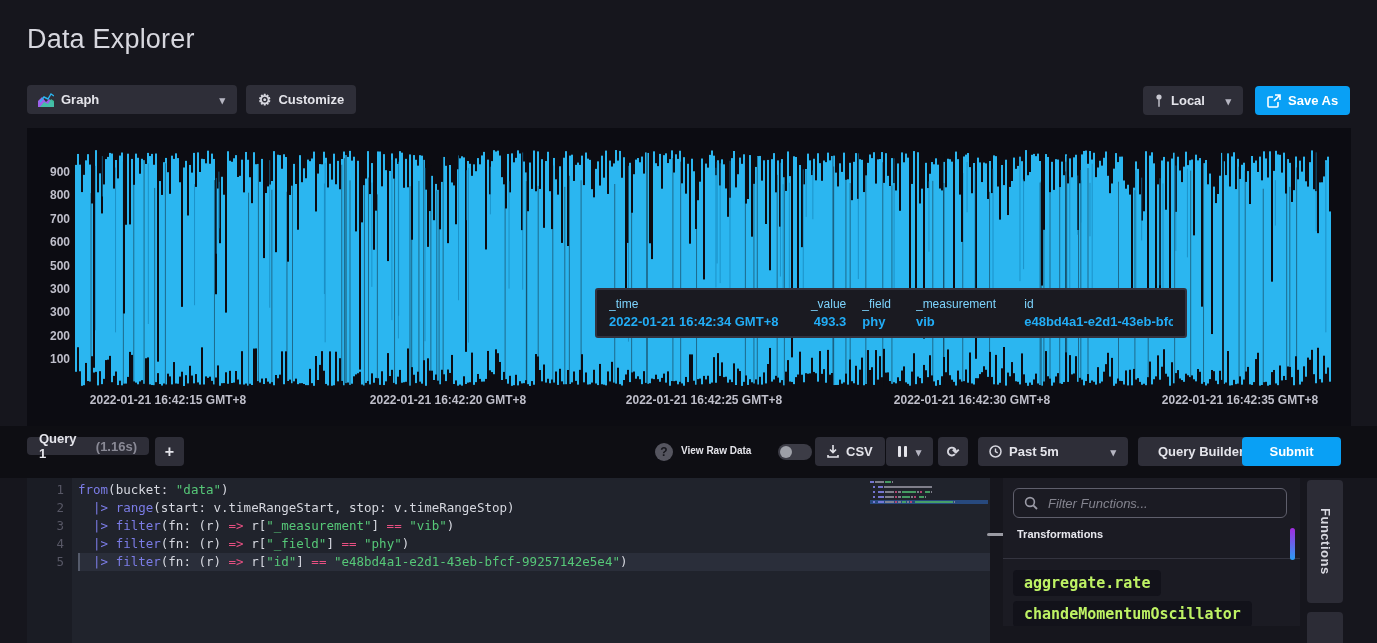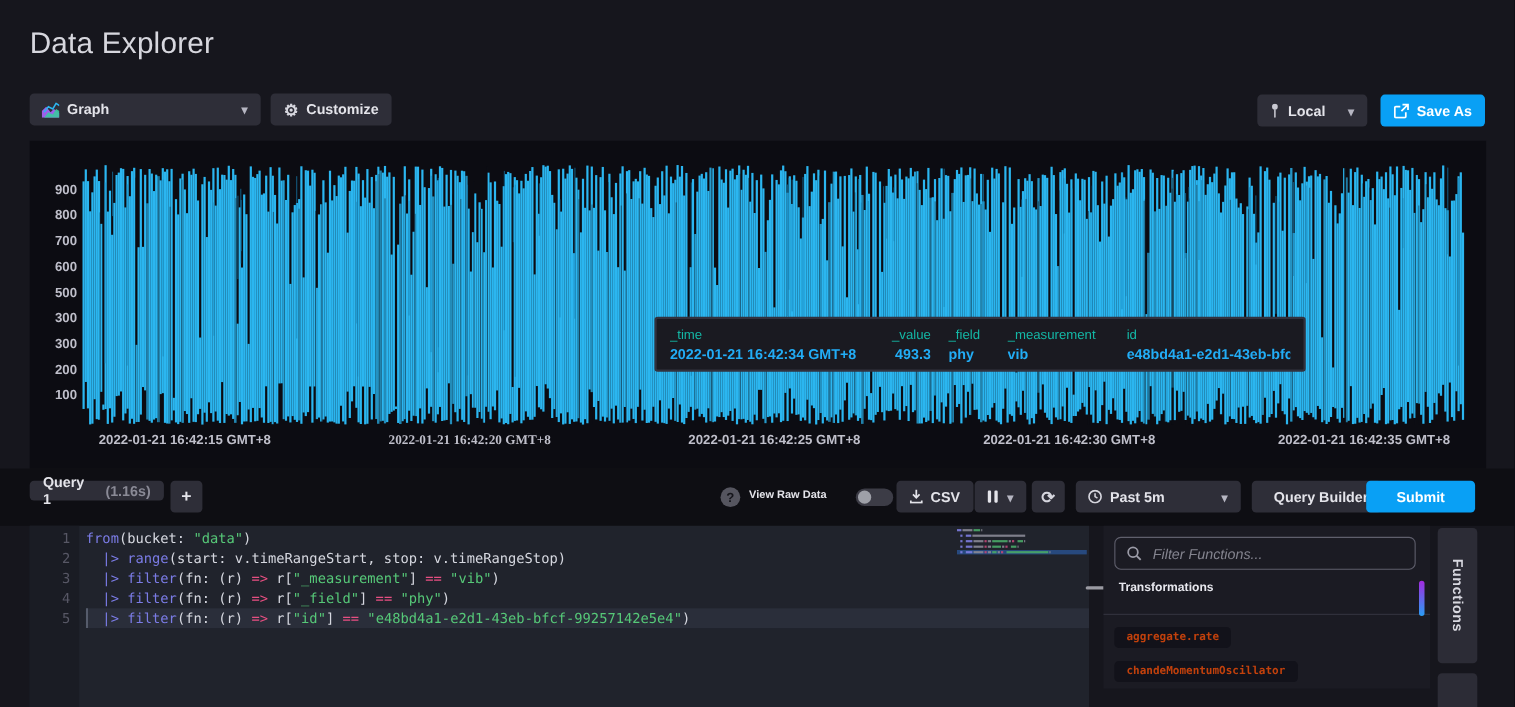--- a/index.html
+++ b/index.html
@@ -18,21 +18,21 @@
   .gear::before{content:"⚙";font-size:15px;color:#d6d6de;}
   .refresh-glyph::before{content:"⟳";font-size:15px;font-weight:700;color:#d6d6de;}
 
   
   .chart-panel{left:27px;top:128px;width:1324px;height:298px;background:#0c0c12;}
   .y-tick{position:absolute;left:0;width:43px;text-align:right;font-size:12px;font-weight:700;color:#bfbfca;}
   .x-tick{position:absolute;top:265px;width:200px;text-align:center;font-size:12px;font-weight:700;color:#bfbfca;white-space:nowrap;}
   .tooltip{left:595px;top:288px;width:592px;height:50px;background:#1a1a21;border:2px solid #32323e;
            border-radius:3px;box-sizing:border-box;display:flex;align-items:center;padding:0 12px;gap:16px;z-index:5;}
   .tt-col{display:flex;flex-direction:column;gap:3px;overflow:hidden;}
-  .tt-head{font-size:12px;color:#14b8a6;white-space:nowrap;}
+  .tt-head{font-size:12px;color:#7dd3fc;white-space:nowrap;}
   .tt-val{font-size:13px;font-weight:700;color:#22ADF6;white-space:nowrap;}
 
   
   .query-strip{left:0;top:426px;width:1377px;height:52px;background:#0e0e13;}
   .query-tab{left:27px;top:437px;width:122px;height:18px;}
   .tab-dur{color:#8a8a96;font-weight:700;margin-left:5px;}
   .icon-btn{justify-content:center;padding:0 8px;}
   .help-circle{width:18px;height:18px;border-radius:50%;background:#55555f;color:#15151b;
                font-size:12px;font-weight:700;display:flex;align-items:center;justify-content:center;}
   .toggle{width:34px;height:16px;border-radius:9px;background:#3c3c46;position:relative;cursor:pointer;}
@@ -57,21 +57,21 @@
   
   .func-panel{left:1003px;top:478px;width:297px;height:148px;background:#1b1b23;overflow:hidden;}
   .search-box{position:absolute;left:10px;top:10px;width:274px;height:30px;border:1px solid #5f5f6c;border-radius:6px;
               box-sizing:border-box;display:flex;align-items:center;gap:8px;padding:0 10px;background:#1b1b23;}
   .search-box input{flex:1;background:transparent;border:none;outline:none;color:#d6d6de;
                     font-family:"Liberation Sans",sans-serif;font-size:13px;font-style:italic;}
   .search-box input::placeholder{color:#84848f;font-style:italic;}
   .section-title{position:absolute;left:14px;top:50px;font-size:11px;font-weight:700;color:#e8e8ee;}
   .section-divider{position:absolute;left:0;top:80px;width:297px;height:1px;background:#34343f;}
   .pill{position:absolute;left:10px;background:#12121a;border-radius:4px;padding:4px 11px;
-        font-family:"DejaVu Sans Mono",monospace;font-size:10px;font-weight:700;color:#c2410c;cursor:pointer;white-space:nowrap;}
+        font-family:"DejaVu Sans Mono",monospace;font-size:15px;font-weight:700;color:#bef264;cursor:pointer;white-space:nowrap;}
   .scrollbar{position:absolute;left:287px;top:50px;width:5px;height:32px;border-radius:3px;
              background:linear-gradient(#a32be0,#2a9df4);cursor:pointer;}
 
   
   .v-tab{left:1307px;width:36px;background:#2c2c36;border-radius:4px;display:flex;align-items:center;justify-content:center;cursor:pointer;}
   .v-tab span{writing-mode:vertical-rl;font-size:13px;font-weight:700;color:#d8d8e0;letter-spacing:.5px;}
 </style>
 </head>
 <body>
 
@@ -896,21 +896,21 @@
           <rect x="370.9200153662451" y="33.71384871551481" width="1" height="176.70050865816907" fill="#157fb4" opacity="0.65"></rect>
           <rect x="167.02935987293225" y="56.11213027039176" width="1" height="121.09791759452686" fill="#157fb4" opacity="0.65"></rect>
           <rect x="778.6922148292382" y="41.229328641309095" width="1" height="47.67460823416459" fill="#157fb4" opacity="0.65"></rect>
           <rect x="1195" y="22" width="2" height="236" fill="#0c0c12" opacity="0.85"></rect>
           <rect x="619" y="22" width="2" height="236" fill="#0c0c12" opacity="0.4"></rect>
           <rect x="318" y="22" width="2" height="236" fill="#0c0c12" opacity="0.3"></rect>
         </svg>
     </div>
     <div>
         <div class="x-tick" style="left: 41px;">2022-01-21 16:42:15 GMT+8</div>
-        <div class="x-tick" style="left: 300px; font-family: Liberation Serif, serif;">2022-01-21 16:42:20 GMT+8</div>
+        <div class="x-tick" style="left: 321px;">2022-01-21 16:42:20 GMT+8</div>
         <div class="x-tick" style="left: 577px;">2022-01-21 16:42:25 GMT+8</div>
         <div class="x-tick" style="left: 845px;">2022-01-21 16:42:30 GMT+8</div>
         <div class="x-tick" style="left: 1113px;">2022-01-21 16:42:35 GMT+8</div>
       </div>
   </div>
 
   <div class="abs tooltip">
       <div class="tt-col" style="width: 183px; text-align: left;">
         <div class="tt-head">_time</div>
         <div class="tt-val">2022-01-21 16:42:34 GMT+8</div>

